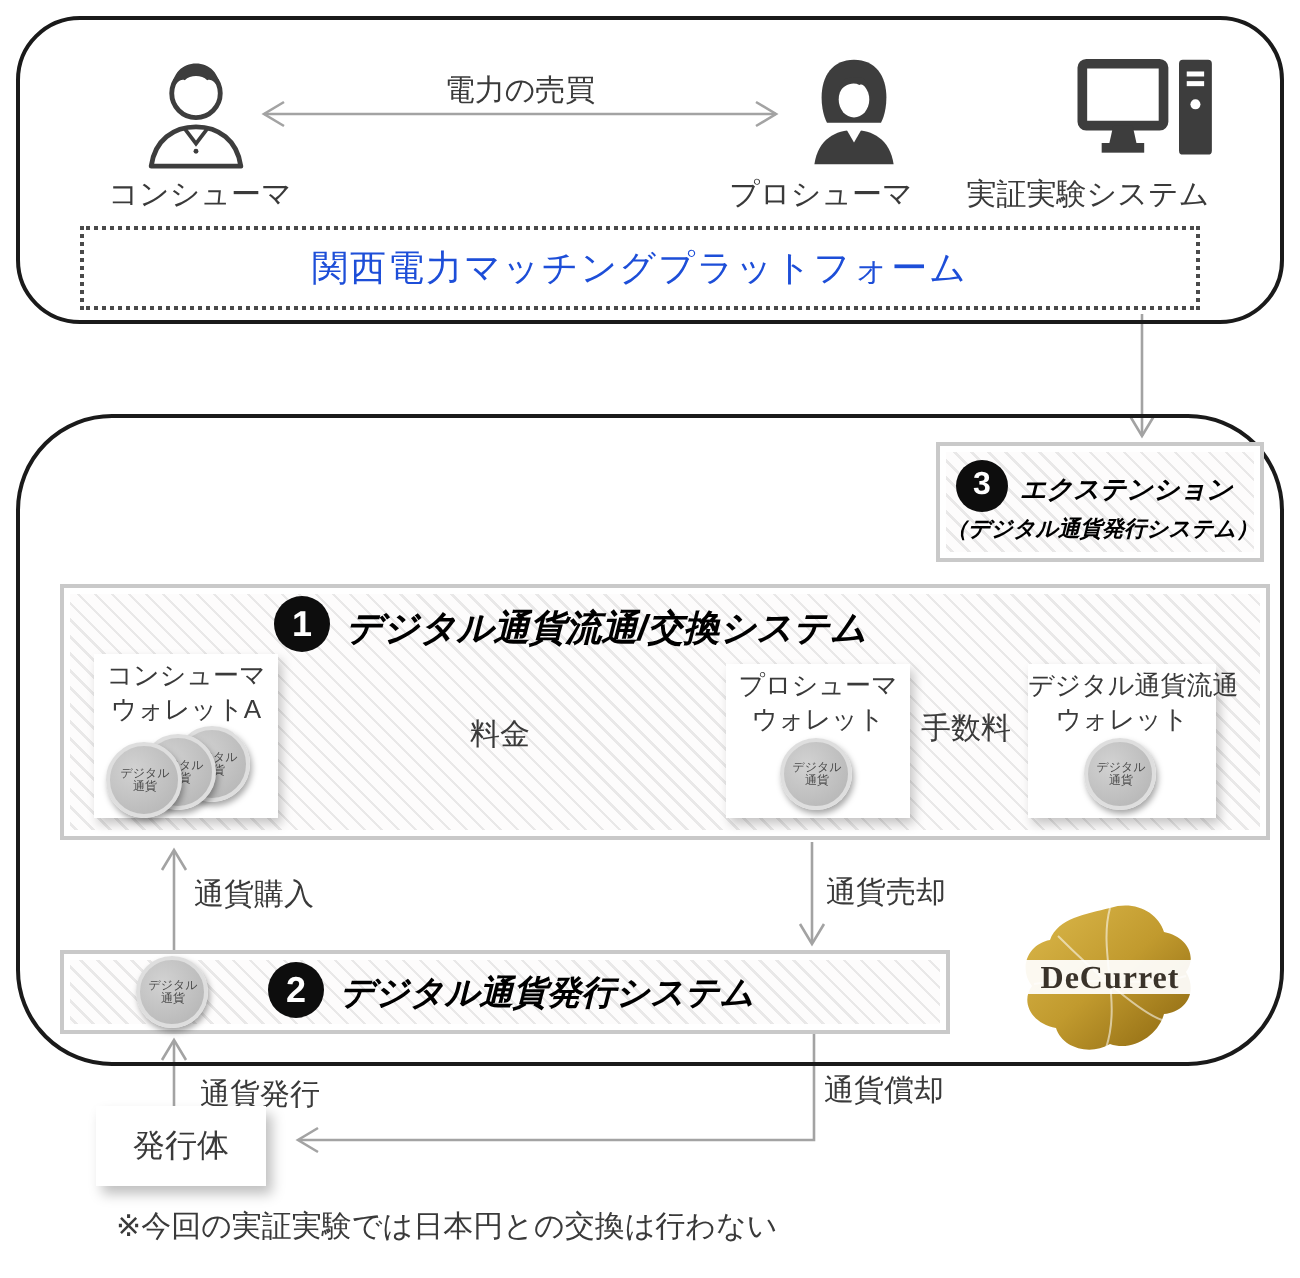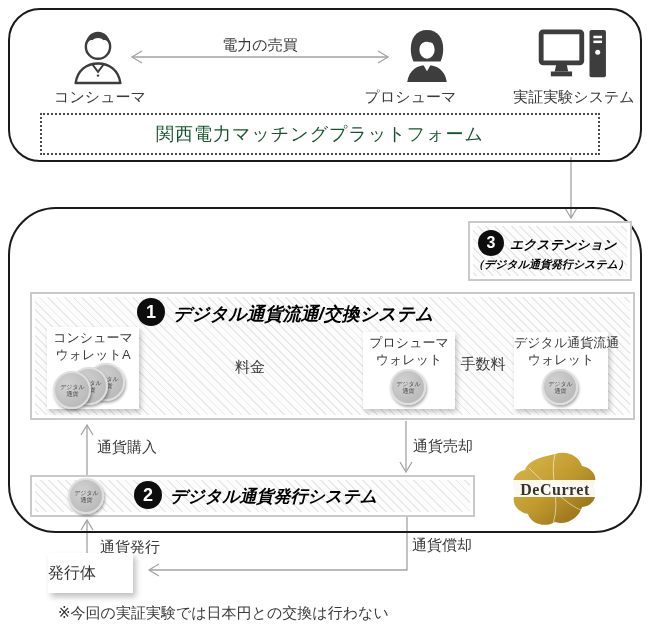--- a/index.html
+++ b/index.html
@@ -89,24 +89,24 @@
 
   <svg class="abs" style="left:538px;top:28px" width="74" height="58" viewBox="0 0 76 60">
     <rect x="3" y="4" width="42" height="32" rx="2" fill="#fff" stroke="#3d3d3d" stroke-width="5"></rect>
     <path d="M19,36 L29,36 L31,45 L17,45 Z" fill="#3d3d3d"></path>
     <rect x="13" y="45" width="22" height="5" fill="#3d3d3d"></rect>
     <rect x="53" y="2" width="17" height="49" rx="2" fill="#3d3d3d"></rect>
     <rect x="57" y="8" width="9" height="2.6" fill="#fff"></rect>
     <rect x="57" y="13" width="9" height="2.6" fill="#fff"></rect>
     <circle cx="61.5" cy="25" r="2.6" fill="#fff"></circle>
   </svg>
-  <div class="lbl lbl-center" style="left:510px;top:88px;width:128px;">実証実験システム</div>
+  <div class="lbl lbl-center" style="left:480px;top:88px;width:128px;">実証実験システム</div>
 
   <div class="dotted-box" style="left:40px;top:113px;width:560px;height:42px;">
-    <span style="font-size:18px;color:#14532d;letter-spacing:1px;">関西電力マッチングプラットフォーム</span>
+    <span style="font-size:18px;color:#1d4ed8;letter-spacing:1px;">関西電力マッチングプラットフォーム</span>
   </div>
 
 
   <div class="panel" style="left:8px;top:207px;width:634px;height:326px;border-radius:48px;"></div>
 
   <div class="hatch" style="left:468px;top:221px;width:164px;height:60px;"></div>
   <div class="badge" style="left:478px;top:230px;width:26px;height:26px;font-size:16px;">3</div>
   <div class="systitle" style="left:510px;top:236px;font-size:13px;">エクステンション</div>
   <div class="systitle" style="left:473px;top:257px;font-size:11px;">（デジタル通貨発行システム）</div>
 
@@ -198,19 +198,19 @@
         <path d="M26,20 C40,34 66,58 78,62"></path>
       </g>
       <rect x="4" y="32" width="96" height="17" fill="#fff" opacity="0.93"></rect>
     </svg>
     <div class="logo-text" style="top:33px;">DeCurret</div>
   </div>
 
   <div class="lbl" style="left:100px;top:538px;">通貨発行</div>
   <div class="lbl" style="left:412px;top:536px;">通貨償却</div>
 
-  <div class="whitebox" style="left:48px;top:553px;width:85px;height:40px;box-shadow:3px 4px 6px rgba(0,0,0,0.25);display:flex;align-items:center;">
+  <div class="whitebox" style="left:48px;top:553px;width:85px;height:40px;box-shadow:3px 4px 6px rgba(0,0,0,0.25);display:flex;align-items:center;justify-content:center;">
     <span style="font-size:16px;color:#3a3a3a;">発行体</span>
   </div>
 
   <div class="note" style="left:58px;top:604px;">※今回の実証実験では日本円との交換は行わない</div>
 
 </div>
 
 </body></html>

